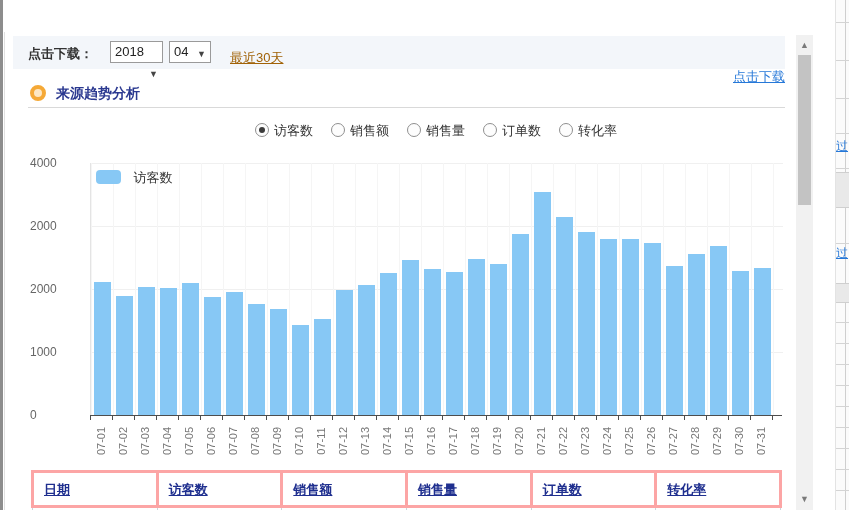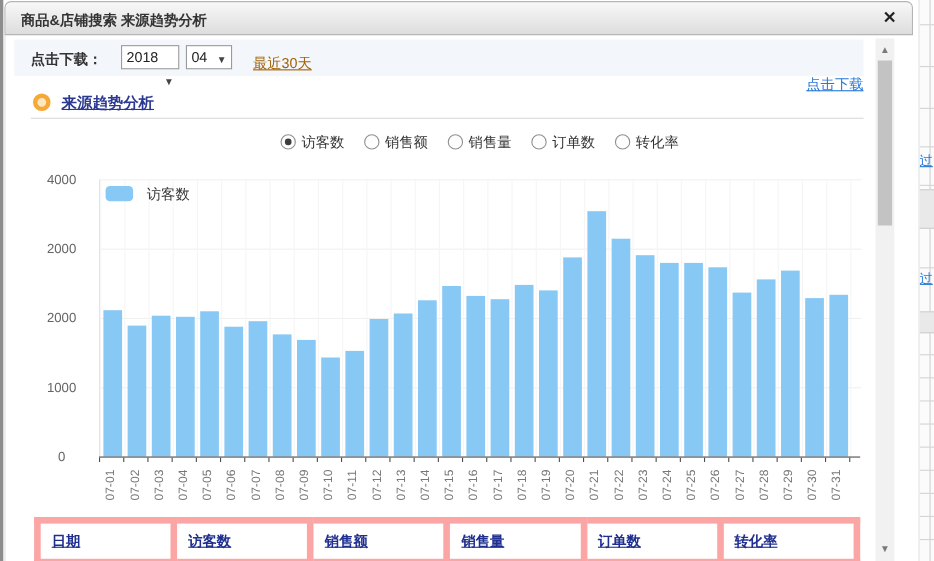--- a/index.html
+++ b/index.html
@@ -23,49 +23,49 @@
   
   .filter-row{position:absolute;left:13px;top:36px;width:772px;height:33px;background:#f3f6fa;}
   .filter-label{position:absolute;left:15px;top:9px;font-size:13px;font-weight:bold;color:#333;}
   .select-box{position:absolute;top:5px;height:22px;background:#fff;border:1px solid #9a9a9a;
               box-sizing:border-box;font-size:13px;color:#222;line-height:20px;padding:0 4px;cursor:pointer;}
   .select-box .caret{float:right;font-size:9px;color:#444;margin:2px 0 0 6px;}
   .quick-link{position:absolute;left:217px;top:13px;font-size:13px;color:#a16207;text-decoration:underline;cursor:pointer;}
   
   .section-bullet{position:absolute;left:30px;top:85px;width:8px;height:8px;border:4px solid #f5a937;
                   border-radius:50%;background:#fde7c3;}
-  .section-title{position:absolute;left:56px;top:85px;font-size:14px;font-weight:bold;color:#2b3990;text-decoration:underline;}
+  .section-title{position:absolute;left:56px;top:85px;font-size:14px;font-weight:bold;color:#2b3990;}
   .download-link{position:absolute;left:733px;top:68px;font-size:13px;color:#2678d8;text-decoration:underline;cursor:pointer;}
   .section-divider{position:absolute;left:28px;top:107px;width:757px;height:1px;background:#d9d9d9;}
   
   .radio-group{position:absolute;left:90px;top:121px;width:692px;text-align:center;}
   .radio-opt{display:inline-block;margin:0 9px;cursor:pointer;white-space:nowrap;}
   .rdo{display:inline-block;width:12px;height:12px;border:1px solid #8f8f8f;border-radius:50%;
        background:#fdfdfd;vertical-align:-2px;position:relative;}
   .rdo.sel::after{content:"";position:absolute;left:3px;top:3px;width:6px;height:6px;border-radius:50%;background:#3c3c3c;}
   .rlabel{font-size:13px;color:#333;margin-left:5px;}
   
   .ylabels{position:absolute;left:30px;top:163px;width:52px;height:260px;}
-  .ylabel{position:absolute;right:0;width:52px;text-align:center;font-size:12px;color:#666;height:13px;line-height:13px;}
+  .ylabel{position:absolute;right:0;width:52px;text-align:left;font-size:12px;color:#666;height:13px;line-height:13px;}
   .plot{position:absolute;left:90px;top:163px;width:692px;height:252px;border-left:1px solid #e4e4e4;}
   .hgrid{position:absolute;left:0;width:692px;height:1px;background:#f0f0f0;}
   .vgrid{position:absolute;top:0;width:1px;height:252px;background:#f5f5f5;}
   .bar{position:absolute;bottom:0;width:17px;background:#87c8f5;}
   .axis-x{position:absolute;left:90px;top:415px;width:692px;height:1px;background:#4d4d4d;}
   .ticks{position:absolute;left:90px;top:416px;width:692px;height:5px;}
   .tick{position:absolute;top:0;width:1px;height:4px;background:#4d4d4d;}
   .xlabels{position:absolute;left:90px;top:421px;width:692px;height:46px;}
   .xlabel{position:absolute;top:14px;width:46px;height:12px;line-height:12px;font-size:11px;color:#777;
           text-align:center;transform:rotate(-90deg);}
   .legend{position:absolute;left:96px;top:168px;}
   .legend-swatch{display:inline-block;width:25px;height:14px;border-radius:4px;background:#87c8f5;vertical-align:-2px;}
   .legend-label{font-size:13px;color:#333;margin-left:8px;}
   
   .data-table{position:absolute;left:31px;top:470px;width:751px;border-collapse:collapse;table-layout:fixed;}
-  .data-table th{border:6px solid #fca5a5;height:32px;text-align:left;padding:0 0 0 10px;background:#fff;}
+  .data-table th{border:3px solid #fca5a5;height:32px;text-align:left;padding:0 0 0 10px;background:#fff;}
   .data-table td{border:1px solid #ccd3da;height:28px;background:#fff;}
   .th-link{font-size:13px;font-weight:bold;color:#1f2f8f;text-decoration:underline;cursor:pointer;}
   
   .scrollbar{position:absolute;left:796px;top:35px;width:17px;height:475px;background:#f1f1f1;}
   .sb-arrow{position:absolute;left:0;width:17px;height:17px;text-align:center;font-size:9px;color:#7a7a7a;line-height:17px;cursor:pointer;}
   .sb-up{top:2px;} .sb-down{bottom:2px;}
   .sb-thumb{position:absolute;left:2px;top:20px;width:13px;height:150px;background:#c3c3c3;cursor:pointer;}
 </style>
 </head>
 <body>
@@ -91,24 +91,20 @@
     <div class="hline" style="top:364px"></div>
     <div class="hline" style="top:385px"></div>
     <div class="hline" style="top:406px"></div>
     <div class="hline" style="top:427px"></div>
     <div class="hline" style="top:448px"></div>
     <div class="hline" style="top:469px"></div>
     <div class="hline" style="top:490px"></div>
   </div>
 
   <div class="modal-body"></div>
-  <div class="titlebar">
-    <span class="title">商品&amp;店铺搜索 来源趋势分析</span>
-    <span class="close-btn">✕</span>
-  </div>
 
   <div class="filter-row">
     <span class="filter-label">点击下载：</span>
     <div class="select-box" style="left:97px;width:53px">
       <span>2018</span>
       <span class="caret">▼</span>
     </div>
     <div class="select-box" style="left:156px;width:42px">
       <span>04</span>
       <span class="caret">▼</span>

